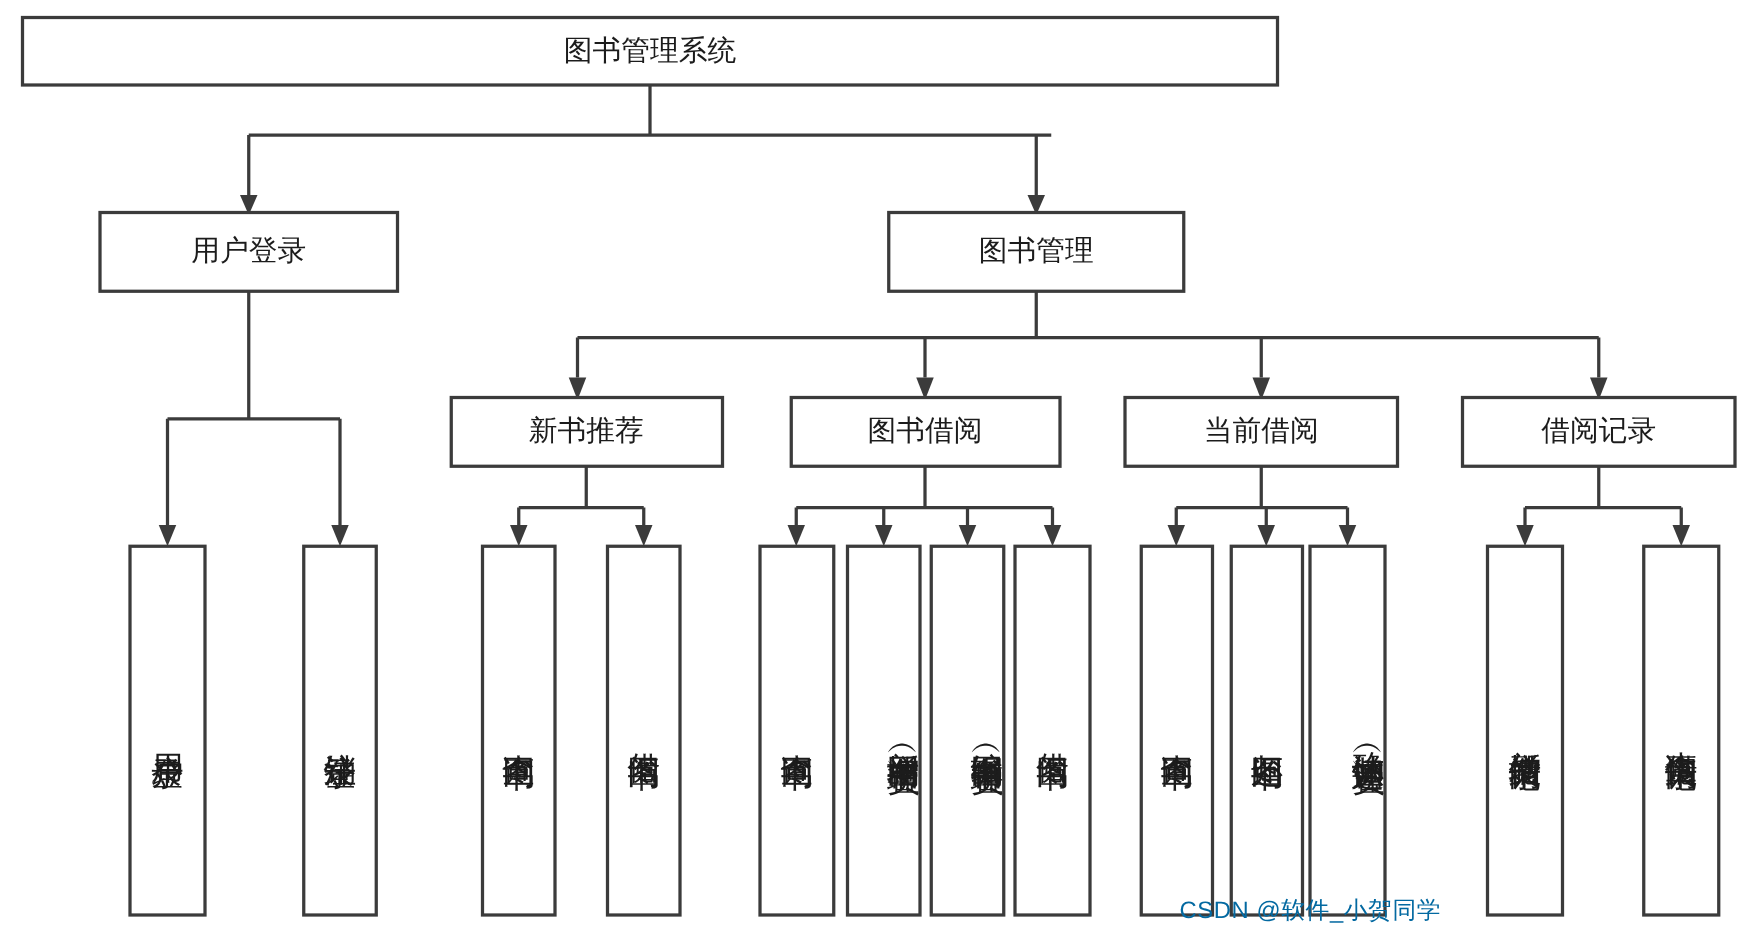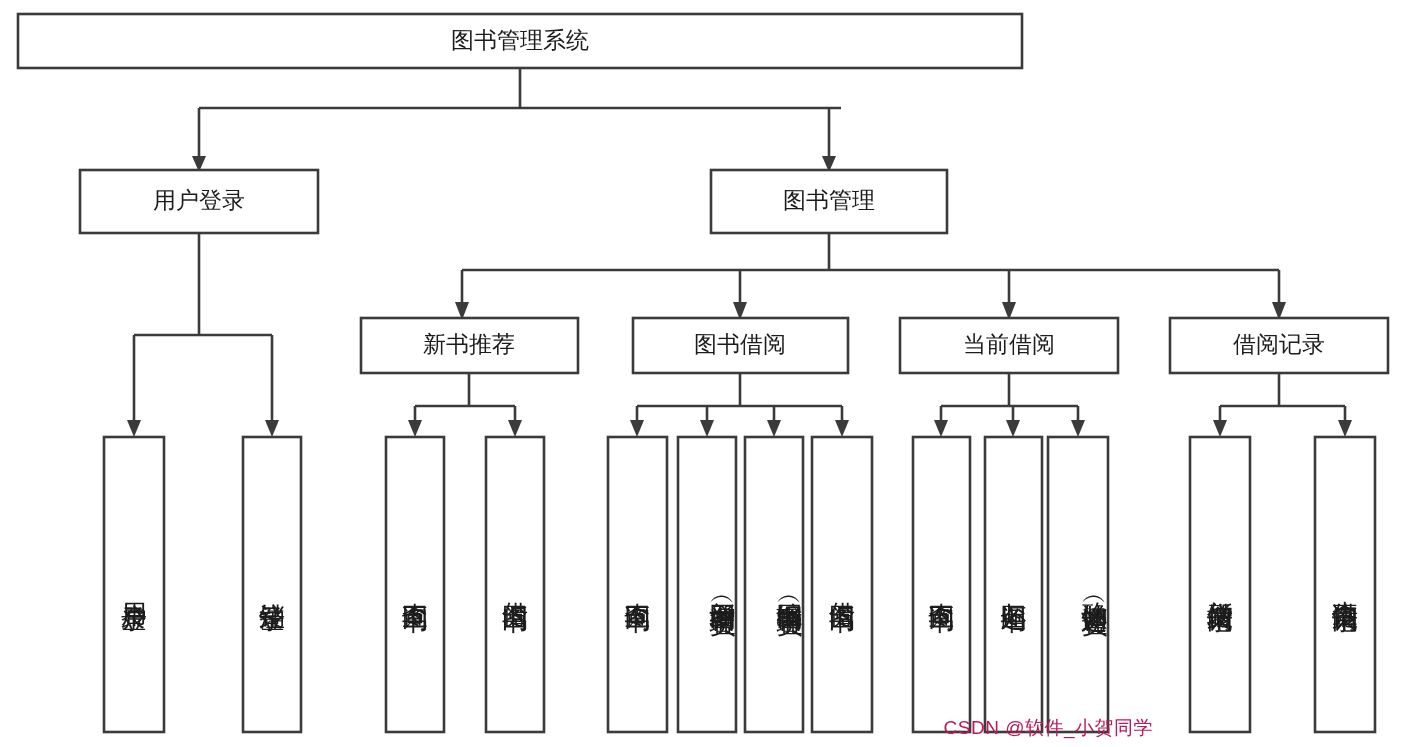--- a/index.html
+++ b/index.html
@@ -64,21 +64,21 @@
     text-align: center;
     white-space: nowrap;
     pointer-events: none;
   }
   .watermark {
     position: absolute;
     right: 8px;
     bottom: 6px;
     font-family: "Liberation Sans", "DejaVu Sans", sans-serif;
     font-size: 19px;
-    color: #be185d;
+    color: #0369a1;
     white-space: nowrap;
     letter-spacing: 0.5px;
     margin-left: 26px;
   }
 </style>
 </head>
 <body>
 
 <div id="diagram-root">
 

